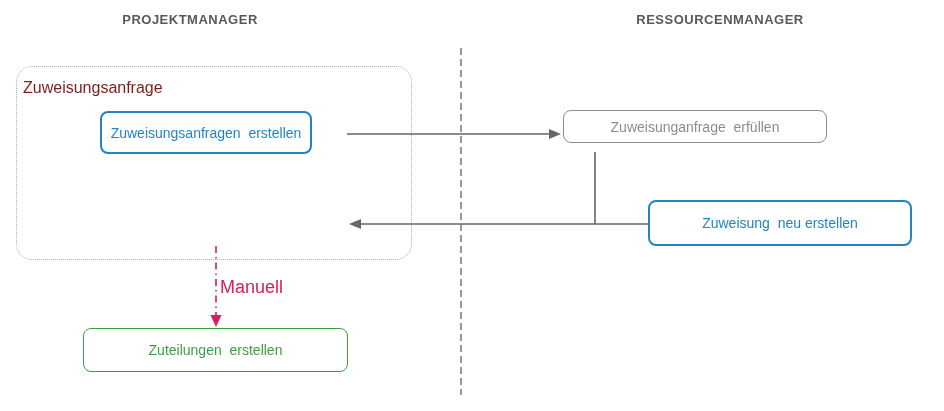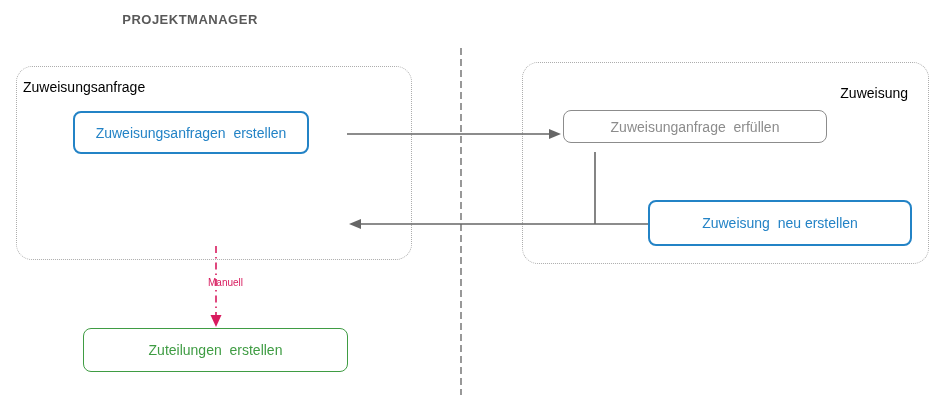--- a/index.html
+++ b/index.html
@@ -21,49 +21,47 @@
   .lane-title{
     position:absolute;top:12px;transform:translateX(-50%);
     font-size:13px;font-weight:bold;letter-spacing:.5px;color:var(--title-gray);
     white-space:pre;
   }
   .group{
     position:absolute;border:1.5px dotted var(--container-dot);
     border-radius:16px;z-index:1;
   }
   .group-label{
-    position:absolute;font-size:14px;color:#000000;white-space:pre;
+    position:absolute;font-size:16px;color:#7f1d1d;white-space:pre;
   }
   .edges-svg{position:absolute;left:0;top:0;z-index:2;}
   .node{
     position:absolute;z-index:3;background:var(--bg);
     border-radius:8px;display:flex;align-items:center;justify-content:center;
     font-size:14px;box-sizing:border-box;
   }
   .node-label{white-space:pre;}
   .node.blue{border:2px solid var(--accent-blue);color:var(--accent-blue);}
   .node.gray{border:1.5px solid var(--neutral-gray);color:var(--neutral-gray);}
   .node.green{border:1.5px solid var(--success-green);color:var(--success-green);}
   .manual-label{
-    position:absolute;left:208px;top:277px;z-index:4;
-    font-size:10px;color:var(--manual-red);white-space:pre;
+    position:absolute;left:220px;top:277px;z-index:4;
+    font-size:18px;color:var(--manual-red);white-space:pre;
   }
 </style>
 </head>
 <body>
 
 <div class="canvas">
 
   <div class="lane-title" style="left:190px">PROJEKTMANAGER</div>
+  <div class="lane-title" style="left:720px">RESSOURCENMANAGER</div>
 
   <div class="group" style="left:16px;top:66px;width:394px;height:192px">
     <div class="group-label" style="left:6px;top:12px">Zuweisungsanfrage</div>
-  </div>
-  <div class="group" style="left:522px;top:62px;width:405px;height:200px">
-    <div class="group-label" style="right:20px;top:22px">Zuweisung</div>
   </div>
 
   <svg class="edges-svg" width="944" height="411" viewBox="0 0 944 411">
 
     <line x1="461" y1="48" x2="461" y2="395" stroke="#555555" stroke-width="1.2" stroke-dasharray="7 4"></line>
 
     <g>
       <line x1="347" y1="134" x2="551" y2="134" stroke="#666666" stroke-width="1.6"></line>
       <polygon points="561,134 549,129 549,139" fill="#666666"></polygon>
     </g>
@@ -75,21 +73,21 @@
     </g>
 
     <g>
       <line x1="216" y1="246" x2="216" y2="318" stroke="#d81b5e" stroke-width="1.6" stroke-dasharray="7 4 1.5 4"></line>
       <polygon points="216,327 210.5,315 221.5,315" fill="#d81b5e"></polygon>
     </g>
   </svg>
 
   <div class="manual-label">Manuell</div>
 
-  <div class="node blue" style="left:73px;top:111px;width:236px;height:43px">
+  <div class="node blue" style="left:100px;top:111px;width:212px;height:43px">
     <span class="node-label">Zuweisungsanfragen  erstellen</span>
   </div>
 
   <div class="node gray" style="left:563px;top:110px;width:264px;height:33px">
     <span class="node-label">Zuweisunganfrage  erfüllen</span>
   </div>
 
 
   <div class="node green" style="left:83px;top:328px;width:265px;height:44px">
     <span class="node-label">Zuteilungen  erstellen</span>

